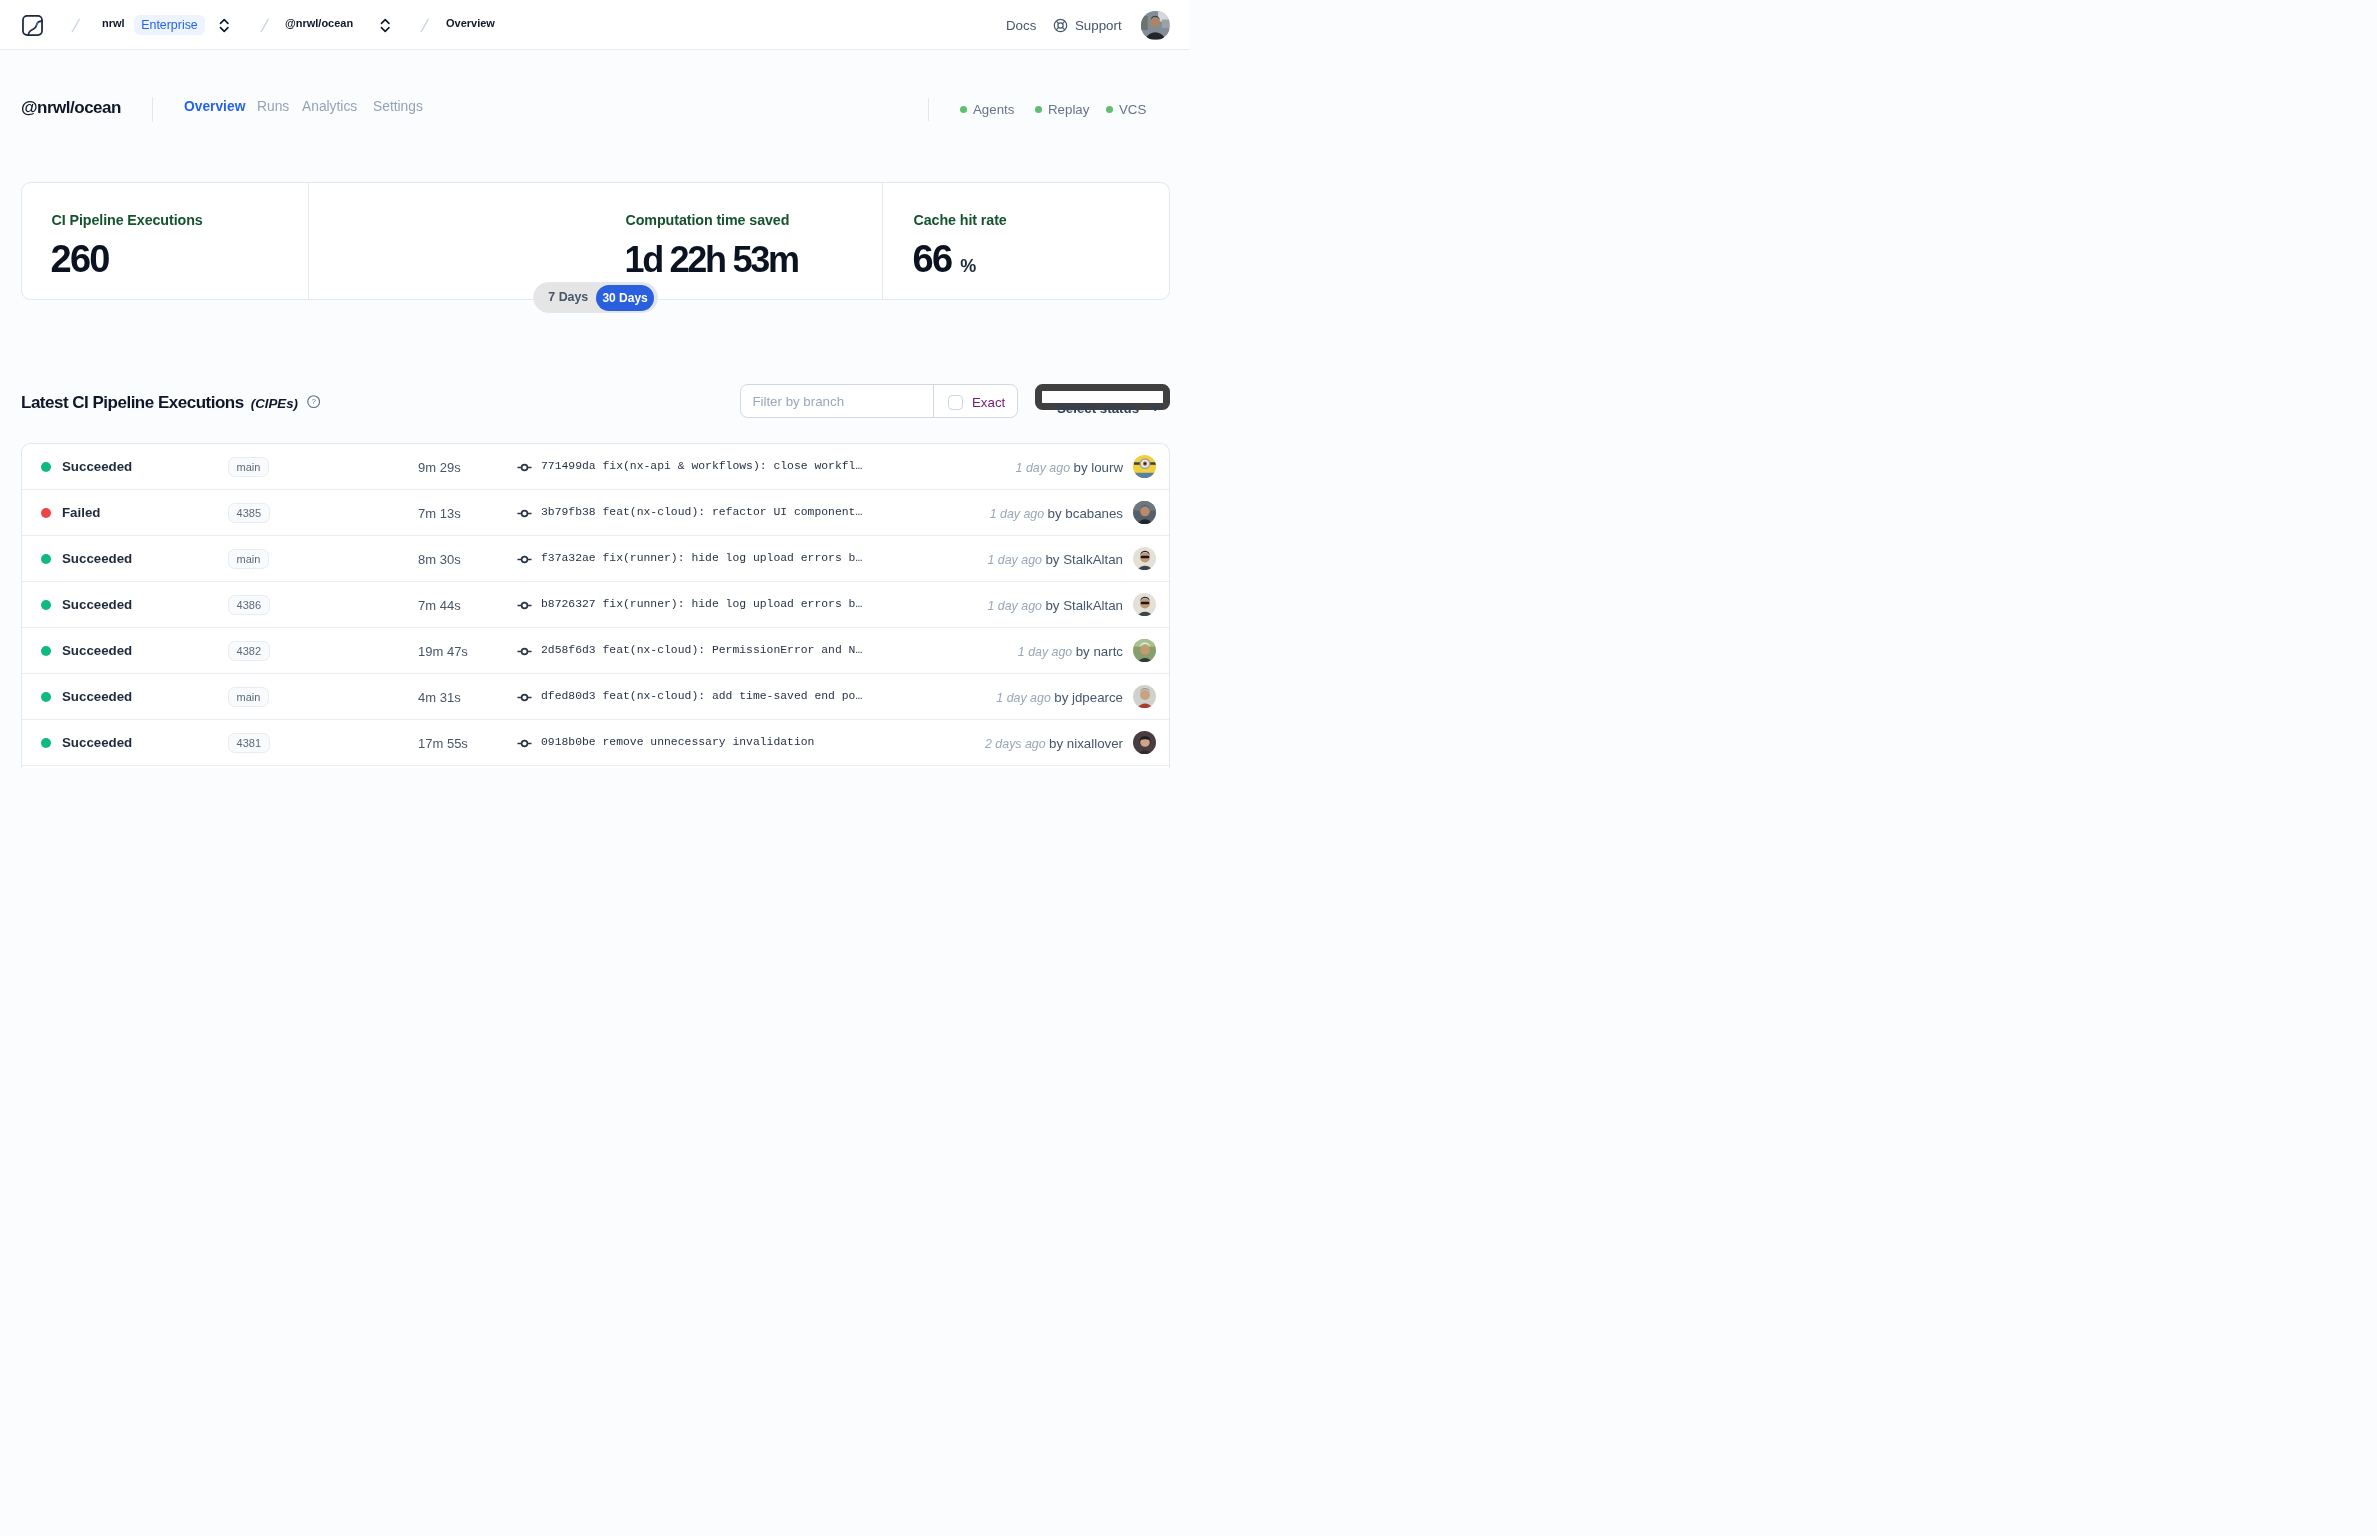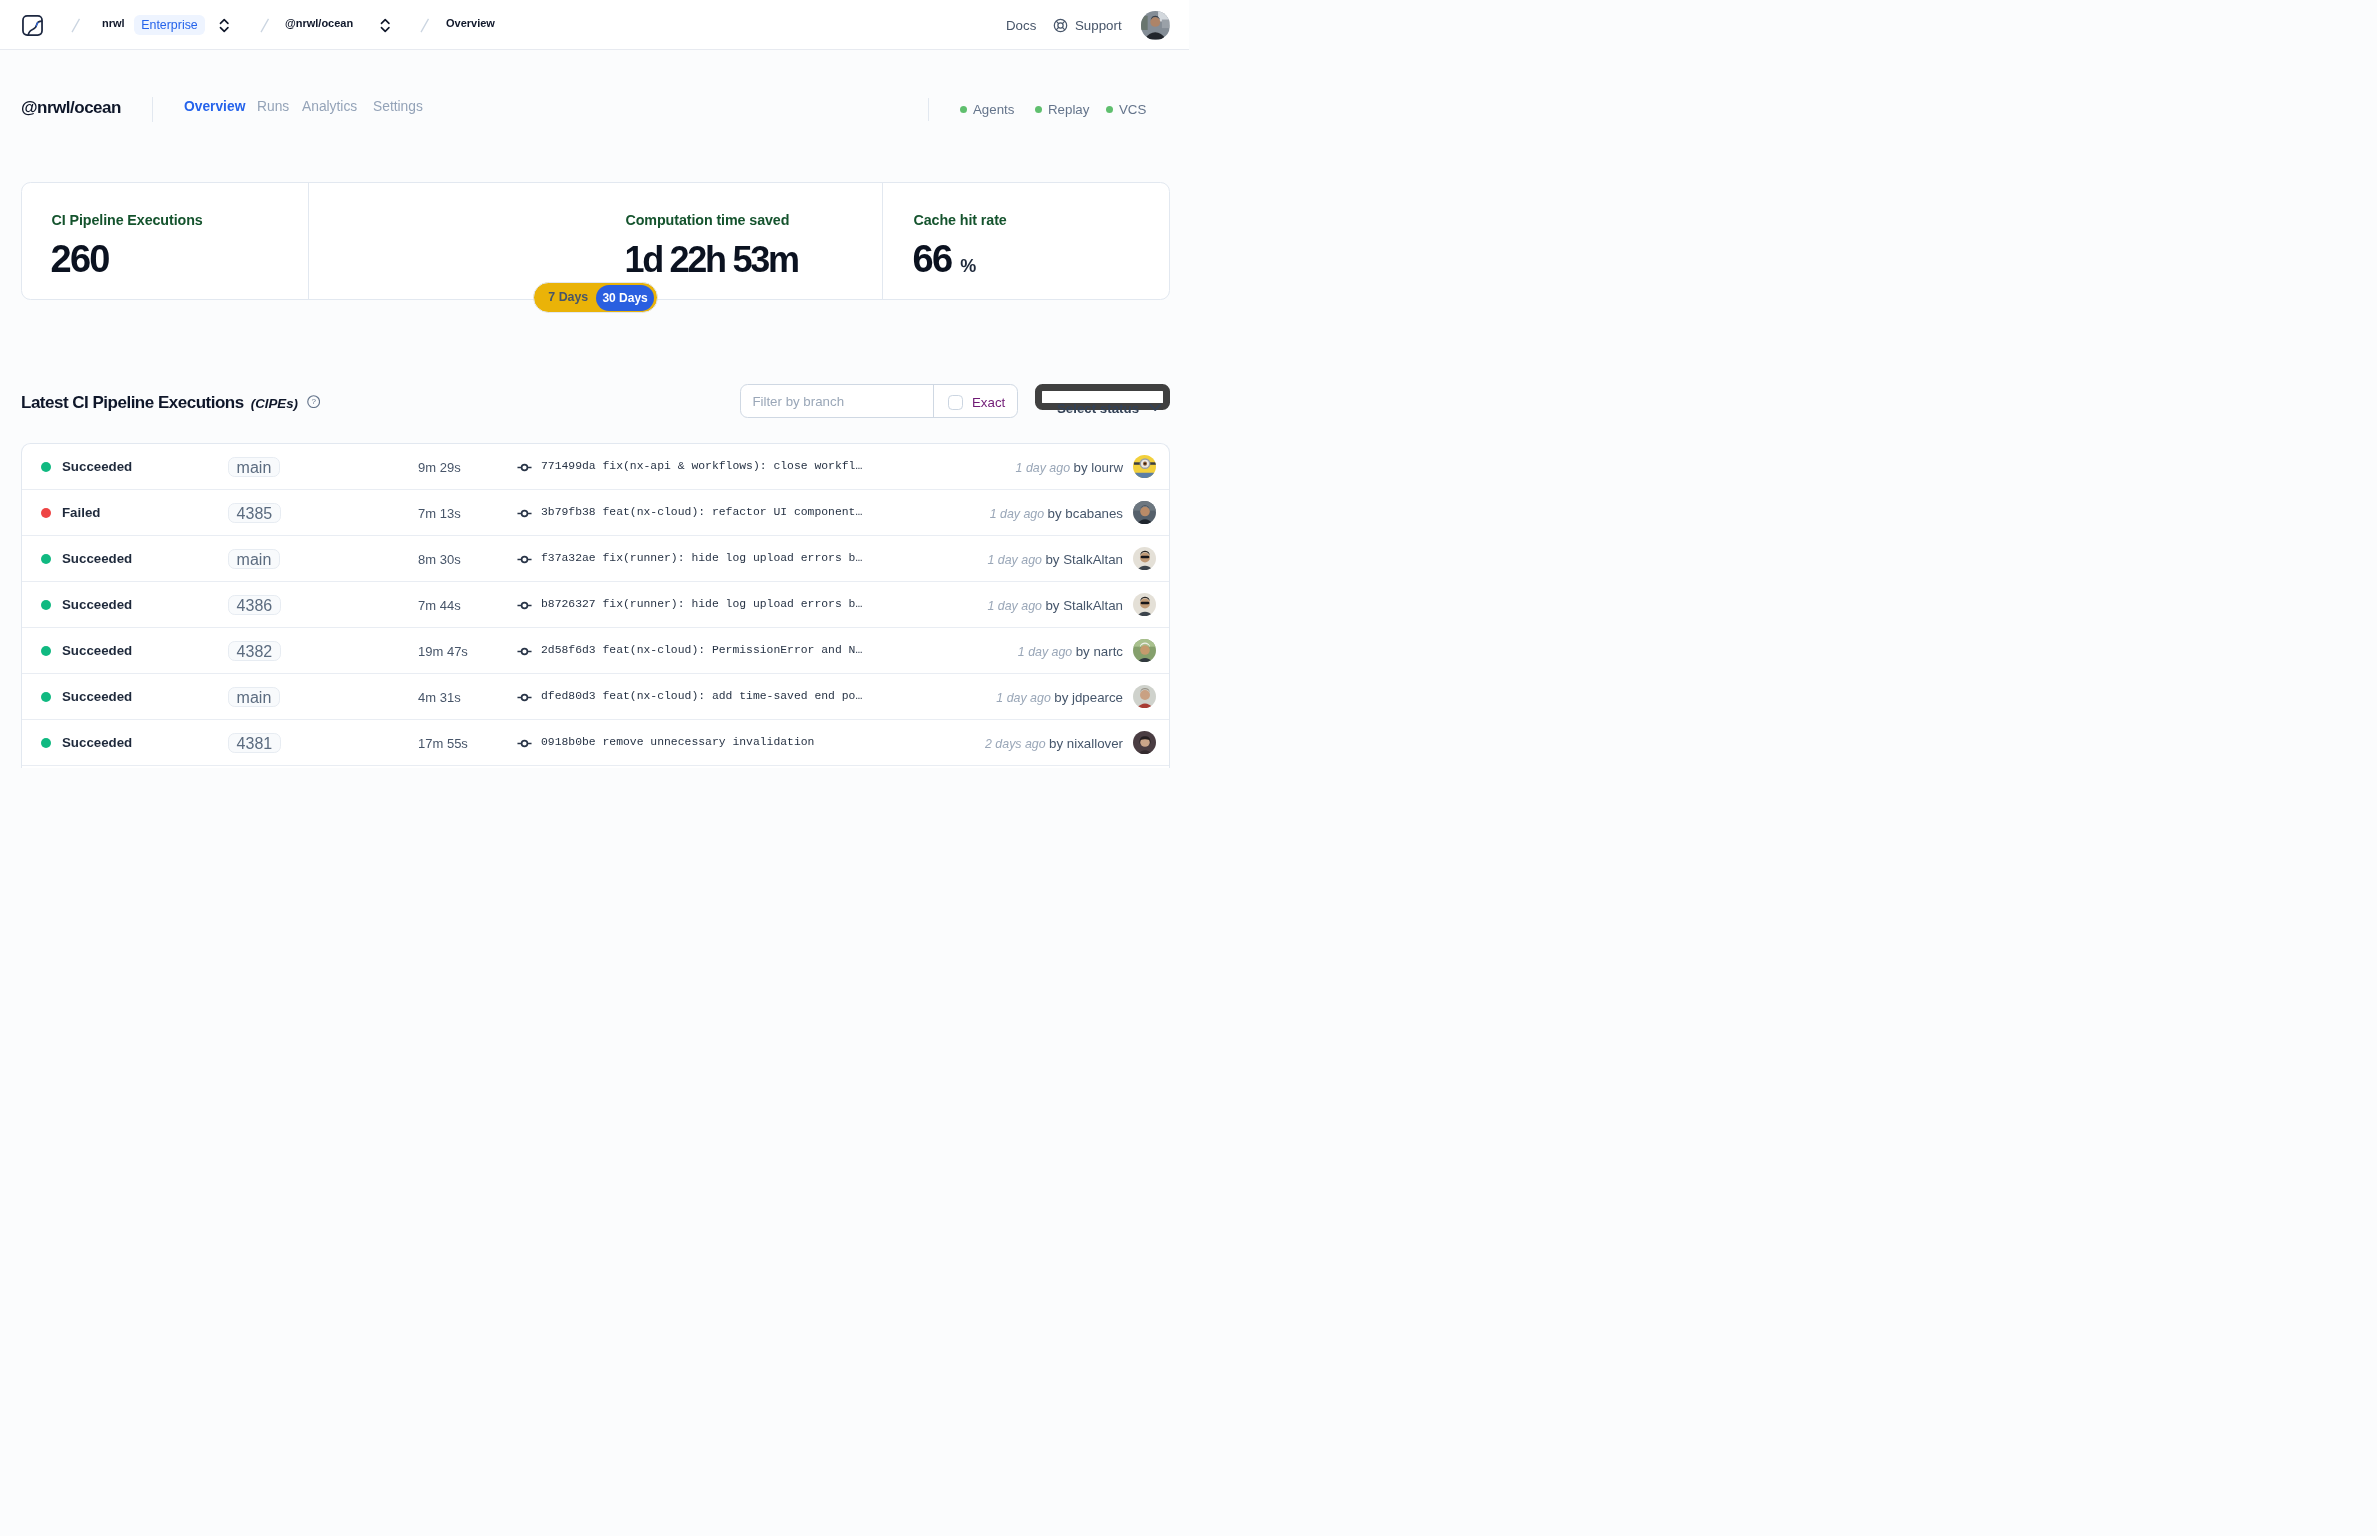--- a/index.html
+++ b/index.html
@@ -22,39 +22,39 @@
 .leg { top:102px; font-size:13.3px; color:#64748b; }
 
 
 #stats { left:21px; top:182px; width:1149px; height:118px; background:#fff; border:1px solid #e2e8f0; border-radius:9.5px; }
 .statcol { position:absolute; top:0; height:116px; }
 .stat-label { position:absolute; left:29.5px; top:28.5px; font-size:14.3px; font-weight:700; color:#14532d; letter-spacing:-0.1px; }
 .stat-value { position:absolute; left:28.5px; top:57px; font-size:38px; line-height:38px; font-weight:bold; color:#0b1220; letter-spacing:-1.7px; }
 .colborder { border-right:1px solid #e2e8f0; }
 
 
-#toggle { left:533px; top:282px; width:125px; height:31px; background:#eab308; border:1px solid #e2e8f0; border-radius:16px; }
+#toggle { left:533px; top:282px; width:125px; height:31px; background:#e5e5e5; border:1px solid #e2e8f0; border-radius:16px; }
 #tg7 { position:absolute; left:14.3px; top:6.7px; font-size:12.4px; font-weight:bold; color:#475569; }
 #tg30 { position:absolute; right:2.9px; top:2.4px; width:58px; height:26px; background:#2a5fe0; border-radius:13.3px; color:#fff; font-size:12px; font-weight:bold; text-align:center; line-height:26px; }
 
 
 #sechead { left:21px; top:393px; font-size:17px; font-weight:bold; letter-spacing:-0.5px; color:#0f172a; }
 #cipes { margin-left:2.9px; font-size:13.3px; font-weight:bold; font-style:italic; letter-spacing:0; }
 
 
 #filterbox { left:740px; top:384px; width:278px; height:34px; background:#fff; border:1px solid #cfd8e3; border-radius:7.6px; }
 #selectbox { left:1035px; top:384px; width:135px; height:26px; background:#fff; border:7px solid #404040; border-radius:7.6px; }
 
 
 #table { left:21px; top:443px; width:1149px; height:325px; background:#fff; border:1px solid #e2e8f0; border-radius:9.5px 9.5px 0 0; border-bottom:none; overflow:hidden; }
 .row { position:relative; height:46px; border-bottom:1px solid #e9edf3; }
 .rdot { position:absolute; left:18.5px; top:18px; width:10px; height:10px; border-radius:50%; background:#10b981; }
 .rdot.fail { background:#ee4444; }
 .rstatus { position:absolute; left:40px; top:15px; font-size:13.3px; font-weight:bold; color:#1e293b; }
-.chip { position:absolute; left:206px; top:13px; height:20.4px; line-height:19px; padding:0 7.6px; background:#f8fafc; border:1px solid #e7ecf2; border-radius:6.7px; font-size:16px; color:#5b6b7f; }
+.chip { position:absolute; left:206px; top:13px; height:20.4px; line-height:19px; padding:0 7.6px; background:#f8fafc; border:1px solid #e7ecf2; border-radius:6.7px; font-size:11px; color:#5b6b7f; }
 .rdur { position:absolute; left:396px; top:16px; font-size:13px; color:#475569; }
 .rcommit { position:absolute; left:519px; top:16px; font-family:"Liberation Mono", monospace; font-size:11.4px; color:#273345; white-space:pre; }
 .rmeta { position:absolute; right:46px; top:15.7px; font-size:12.4px; text-align:right; white-space:nowrap; }
 .rago { font-style:italic; color:#9aa7b8; }
 .rby { color:#46566b; font-size:13.3px; }
 .ravatar { position:absolute; left:1111px; top:11.4px; width:23px; height:23px; border-radius:50%; overflow:hidden; }
 </style>
 </head>
 <body>
 

